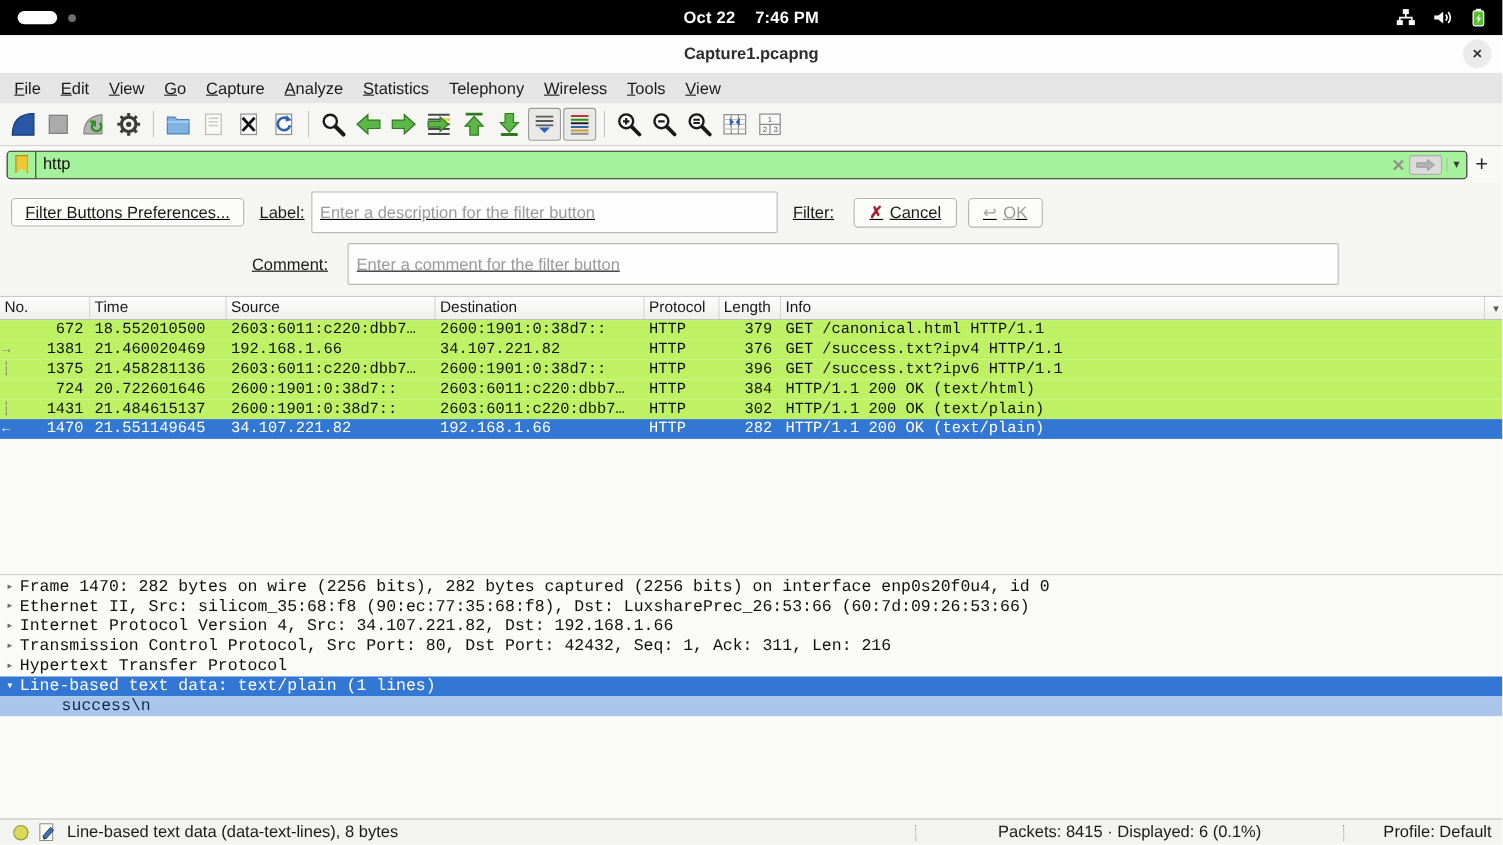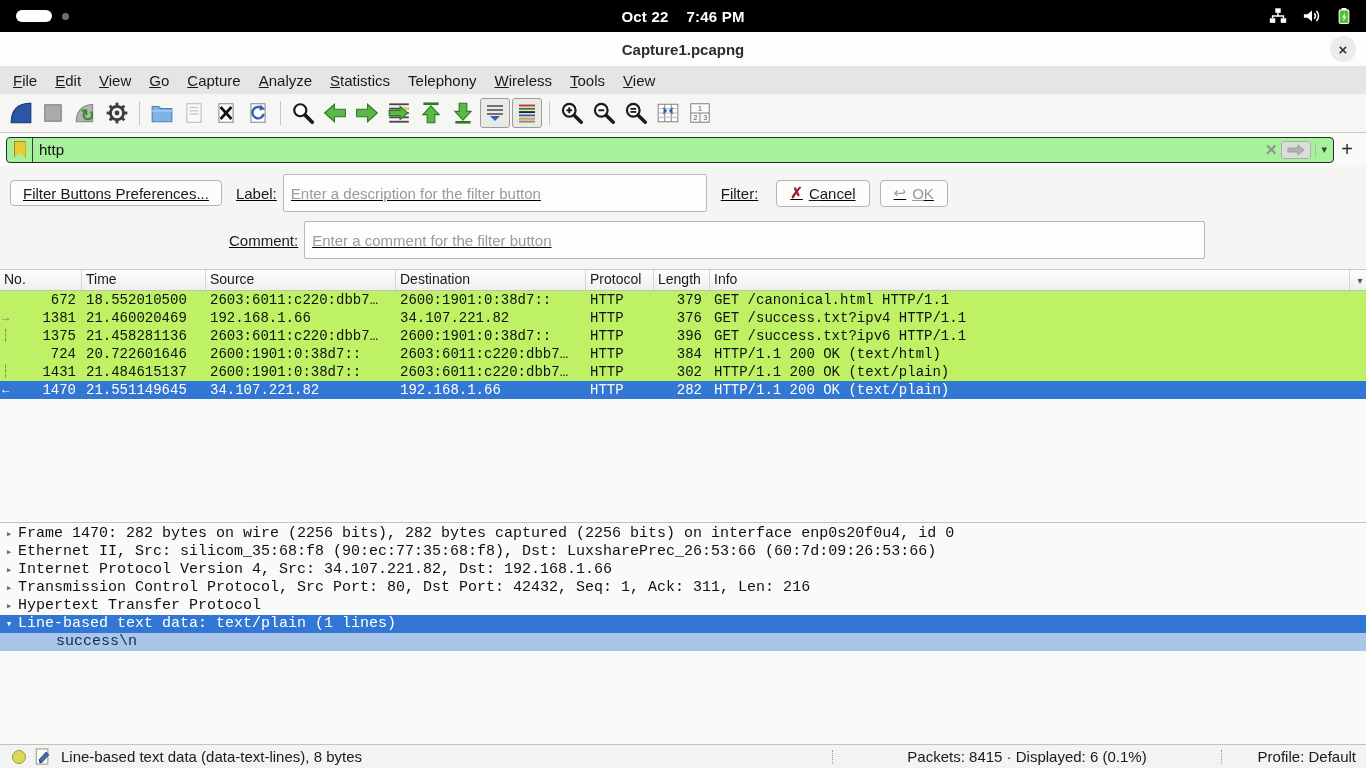--- a/index.html
+++ b/index.html
@@ -53,21 +53,21 @@
   .filter-ctrls { display:flex; align-items:center; gap:4px; padding:0 6px; }
   .clear-x { color:#8f8f8f; font-weight:bold; font-size:15px; }
   .apply-btn { width:30px; height:18px; background:#dcdcdb; border:1px solid #adadac; border-radius:3px;
                display:flex; align-items:center; justify-content:center; }
   .caret { color:#3c3c3c; font-size:11px; padding-left:5px; border-left:1px solid #b5b5b4; }
   .plus-btn { width:26px; text-align:center; font-size:20px; color:#2a2a2a; }
 
   
   .editor { background:#f5f5f3; border-bottom:1px solid #c9c9c8; padding:8px 10px 10px 10px; flex:0 0 auto;text-decoration:underline; }
   .editor-row { display:flex; align-items:center; margin-bottom:9px; }
-  .editor-row:last-child { margin-bottom:0; }
+  .editor-row:last-child { margin-bottom:0;gap:12px; }
   .pref-btn { height:26px; background:#fcfcfb; border:1px solid #b4b4b3; border-radius:4px;
               font-size:15px; color:#1a1a1a; padding:0 12px; display:flex; align-items:center; }
   .fld-label { font-size:15px; color:#1a1a1a; margin:0 6px 0 14px; }
   .txt-input { height:38px; border:1px solid #b8b8b7; border-radius:2px; background:#fdfdfd;
                font-size:15px; padding:0 7px; color:#101010; font-family:"Liberation Sans",sans-serif; }
   .txt-input::placeholder { color:#9a9a9a; opacity:1; }
   .lbl-input { width:424px; }
   .flt-input { width:424px; background:#b7f3b0; }
   .cmt-input { width:901px; }
   .dlg-btn { height:27px; border:1px solid #b4b4b3; border-radius:4px; background:#fcfcfb;

